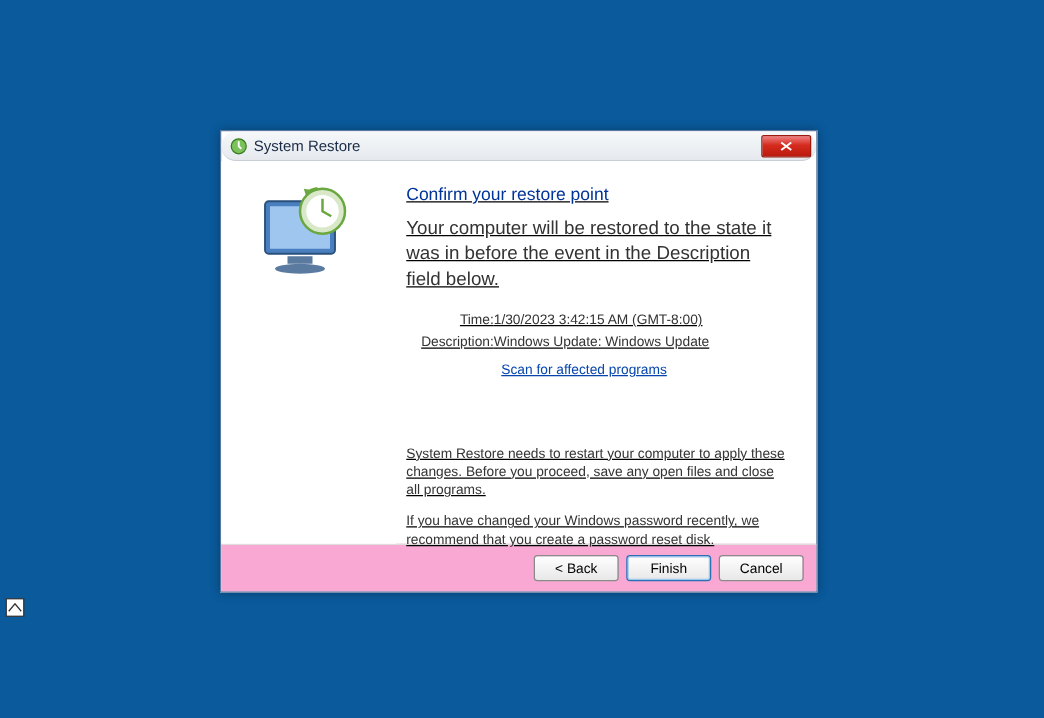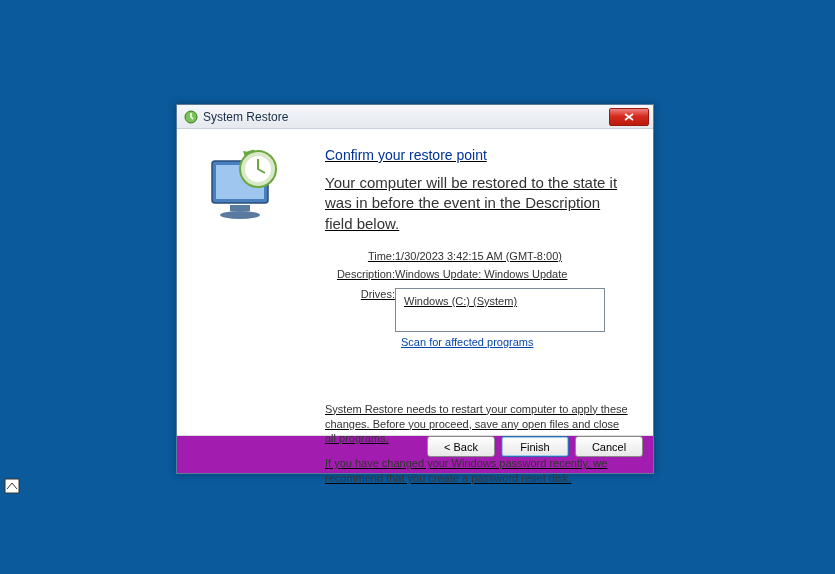--- a/index.html
+++ b/index.html
@@ -17,21 +17,21 @@
       left: 176px; top: 104px;
       width: 478px; height: 370px;
       background: #fff;
       border: 1px solid #5a7aa0;
       box-shadow: 0 0 8px rgba(0,0,0,.3);
     }
     .titlebar {
       height: 24px;
       background: linear-gradient(#f6f8fa, #e5e9ee);
       border-bottom: 1px solid #c8cfd7;
-      display: flex; align-items: center; padding: 0 2px 0 6px;
+      display: flex; align-items: center; padding: 0 2px 0 6px; border-radius: 12px;
     }
     .titlebar-icon {
       width: 16px; height: 16px;
       margin-right: 4px;
       display: inline-flex; align-items:center; justify-content:center;
     }
     .titlebar-title { color:#1a2b45; font-size:12px; flex:1; }
     .close-btn {
       width: 40px; height: 18px;
       background: linear-gradient(#f08080, #d52b1e 45%, #bb1a0e);
@@ -59,22 +59,22 @@
     .field-label { width: 70px; color:#333;text-align:right; }
     .field-value { color:#333; }
     .drives-row { display:flex; align-items:flex-start; margin-top:8px; }
     .drives-box {
       border: 1px solid #7a8a99; padding:6px 8px; width: 210px; height: 44px; font-size:11px;
     }
     .scan-link { color:#0645ad; text-decoration: underline; font-size:11px; margin-left:76px; display:inline-block; margin-top:4px; cursor:pointer; }
     .notes { margin-top: 54px; font-size:11px; color:#333; line-height:1.35; max-width:310px; }
     .notes p { margin-bottom:10px; }
     .footer {
-      height: 38px; background: #a21caf; border-top:1px solid #dcdcdc;
-      display:flex; justify-content:flex-end; 
+      height: 38px; background: #f9a8d4; border-top:1px solid #dcdcdc;
+      display:flex; justify-content:flex-end; align-items:center;
       padding: 0 10px; gap: 6px;
     }
     .btn {
       min-width: 68px; height:21px;
       background: linear-gradient(#fefefe,#e8e8e8);
       border:1px solid #8a8a8a; border-radius:3px;
       font-size:11px; color:#000;
       display:inline-flex; align-items:center; justify-content:center;
       padding: 0 10px; cursor:pointer;
     }
@@ -133,26 +133,20 @@
       <div class="subtext">Your computer will be restored to the state it was in before the event in the Description field below.</div>
 
       <div class="field-row">
         <span class="field-label">Time:</span>
         <span class="field-value">1/30/2023 3:42:15 AM (GMT-8:00)</span>
       </div>
       <div class="field-row">
         <span class="field-label">Description:</span>
         <span class="field-value">Windows Update: Windows Update</span>
       </div>
-      <div class="drives-row">
-        <span class="field-label">Drives:</span>
-        <div class="drives-box">
-          <span>Windows (C:) (System)</span>
-        </div>
-      </div>
       <a class="scan-link">Scan for affected programs</a>
 
       <div class="notes">
         <p>System Restore needs to restart your computer to apply these changes. Before you proceed, save any open files and close all programs.</p>
         <p>If you have changed your Windows password recently, we recommend that you create a password reset disk.</p>
       </div>
     </div>
   </div>
 
   <div class="footer">

